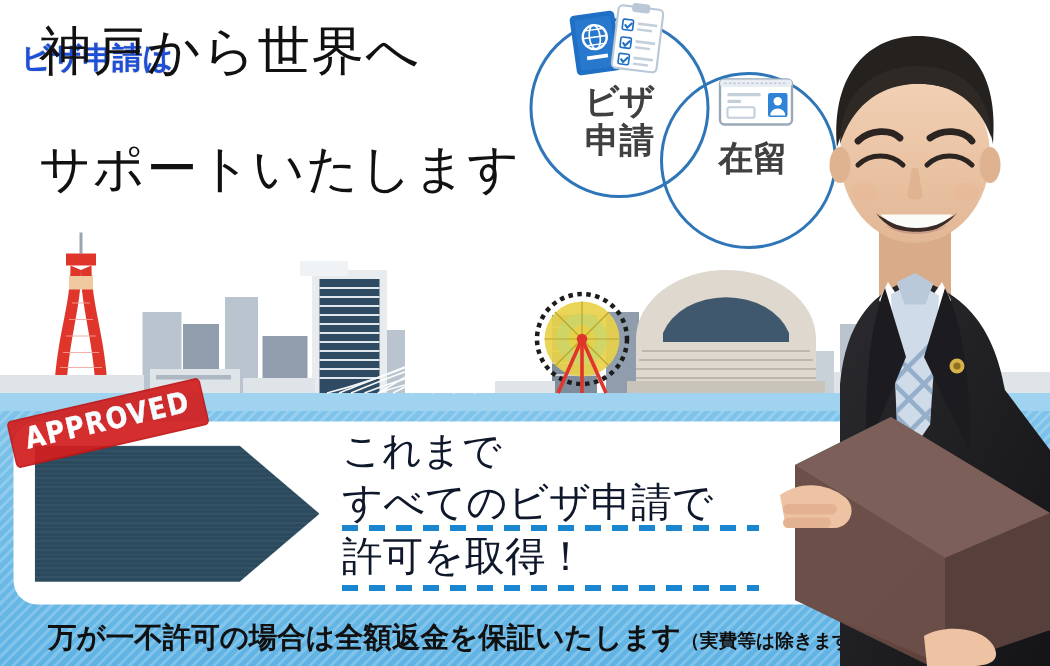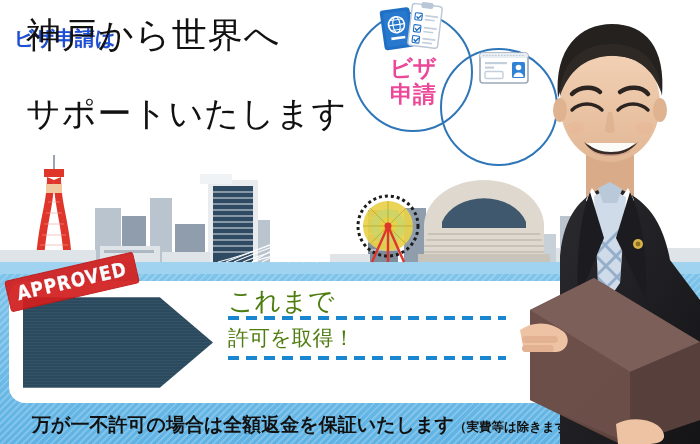--- a/index.html
+++ b/index.html
@@ -41,21 +41,21 @@
     border:2px solid #2f76b8;
     border-radius:50%;
     background:transparent;
     z-index:14;
   }
   #circle-visa { left:353px; top:12px; width:120px; height:120px; }
   #circle-resid { left:440px; top:48px; width:118px; height:118px; }
   .circle-label {
     position:absolute;
     z-index:18;
-    color:#ec4899;
+    color:#404040;
     font-family:"DejaVu Sans", sans-serif;
     font-weight:700;
     font-size:23px;
     line-height:26px;
     text-align:center;
     white-space:nowrap;
   }
   #label-visa { left:373px; top:55px; width:80px; }
   #label-resid { left:462px; top:93px; width:80px; }
 
@@ -166,26 +166,26 @@
 
   
   #msg {
     position:absolute;
     left:228px; top:283px;
     width:330px;
     z-index:16;
   }
   #msg .m {
     font-family:"DejaVu Sans", sans-serif;
-    color:#4d7c0f;
+    color:#0f172a;
     white-space:nowrap;
   }
   #msg .m1 { font-size:26px; line-height:36px; }
   #msg .m2 { font-size:27px; line-height:34px; position:relative; }
-  #msg .m3 { font-size:21px; line-height:38px; position:relative; }
+  #msg .m3 { font-size:27px; line-height:38px; position:relative; }
   .dashline {
     position:absolute;
     left:0; bottom:-1px;
     width:278px; height:4px;
     background-image:linear-gradient(to right, #1a86d0 0 60%, transparent 60% 100%);
     background-size:18px 4px;
     background-repeat:repeat-x;
   }
   #msg .m3 .dashline { width:278px; bottom:-3px; }
 
@@ -365,20 +365,21 @@
   </div>
 
   <div class="circle" id="circle-visa"></div>
   <div class="circle" id="circle-resid"></div>
 
   <div class="circle-label" id="label-visa">
     <div>ビザ</div>
     <div>申請</div>
   </div>
   <div class="circle-label" id="label-resid">
+    <div>在留</div>
   </div>
 
   <div id="icon-passport">
     <svg width="72" height="52" viewBox="0 0 72 52" xmlns="http://www.w3.org/2000/svg">
       <g transform="rotate(-8 26 26)">
         <rect x="6" y="6" width="30" height="40" rx="3" fill="#1f6fc4"></rect>
         <rect x="9" y="9" width="24" height="34" rx="2" fill="#2f82d6" opacity="0.55"></rect>
         <circle cx="21" cy="22" r="8" fill="none" stroke="#ffffff" stroke-width="1.6"></circle>
         <ellipse cx="21" cy="22" rx="3.6" ry="8" fill="none" stroke="#ffffff" stroke-width="1.1"></ellipse>
         <line x1="13" y1="22" x2="29" y2="22" stroke="#ffffff" stroke-width="1.1"></line>
@@ -437,20 +438,21 @@
     <div>ビザ申請は</div>
   </div>
 
   <div id="stamp">
     <div class="box">APPROVED</div>
   </div>
 
   <div id="msg">
     <div class="m m1">これまで</div>
     <div class="m m2">
+      <span>すべてのビザ申請で</span>
       <span class="dashline"></span>
     </div>
     <div class="m m3">
       <span>許可を取得！</span>
       <span class="dashline"></span>
     </div>
   </div>
 
   <div id="footer">
     <div id="footer-text">

